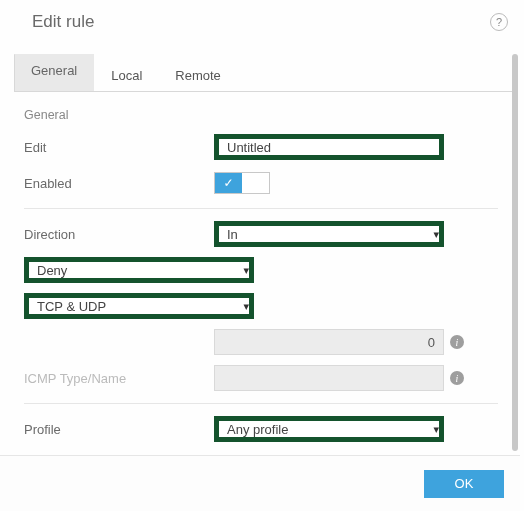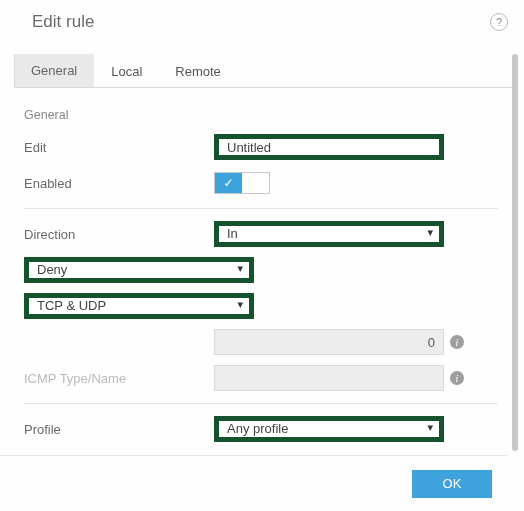--- a/index.html
+++ b/index.html
@@ -57,21 +57,21 @@
     cursor: pointer;
     font-size: 13px;
   }
   .tab.active {
     background: #e9e9e9;
     color: #666;
   }
   .tab:not(.active) {
     border-left: 1px solid #d8d8d8;
     border-right: 1px solid #d8d8d8;
-    border-top: 2px solid #b91c1c;
+    border-top: 6px solid #b91c1c;
     margin-right: -1px;
   }
   .tabs .tab:first-child { border-left: 1px solid #d8d8d8; }
   .tabs .tab:not(.active) { border-color: transparent; }
   .tab + .tab { border-left: 1px solid #e5e5e5; }
 
   .form-area {
     position: absolute;
     top: 38px;
     bottom: 0;
@@ -130,23 +130,24 @@
   }
   .disabled-input {
     width: 100%;
     max-width: 230px;
     height: 26px;
     background: #ececec;
     border: 1px solid #d9d9d9;
   }
   .select {
     display: flex;
+    align-items: center;
     justify-content: space-between;
     cursor: pointer;
-    padding-right: 6px;
+    padding-right: 0;
   }
   .select .chev {
     font-size: 11px;
     color: #333;
   }
   .toggle {
     width: 56px; height: 22px;
     border: 1px solid #c8c8c8;
     display: flex;
     cursor: pointer;
@@ -168,21 +169,21 @@
     display:flex; align-items:center; justify-content:center;
     cursor: default;
   }
   .divider {
     border: none;
     border-top: 1px solid #e6e6e6;
     margin: 10px 0;
   }
   .footer {
     position: absolute;
-    bottom: 0; left: 0; right: 16px;
+    bottom: 0; left: 0; right: 4px;
     height: 56px;
     border-top: 1px solid #e6e6e6;
     display: flex;
     align-items: center;
     justify-content: flex-end;
     padding: 0 16px;
     background: #fdfdfd;
   }
   .btn-primary {
     background: #3ea3dd;

